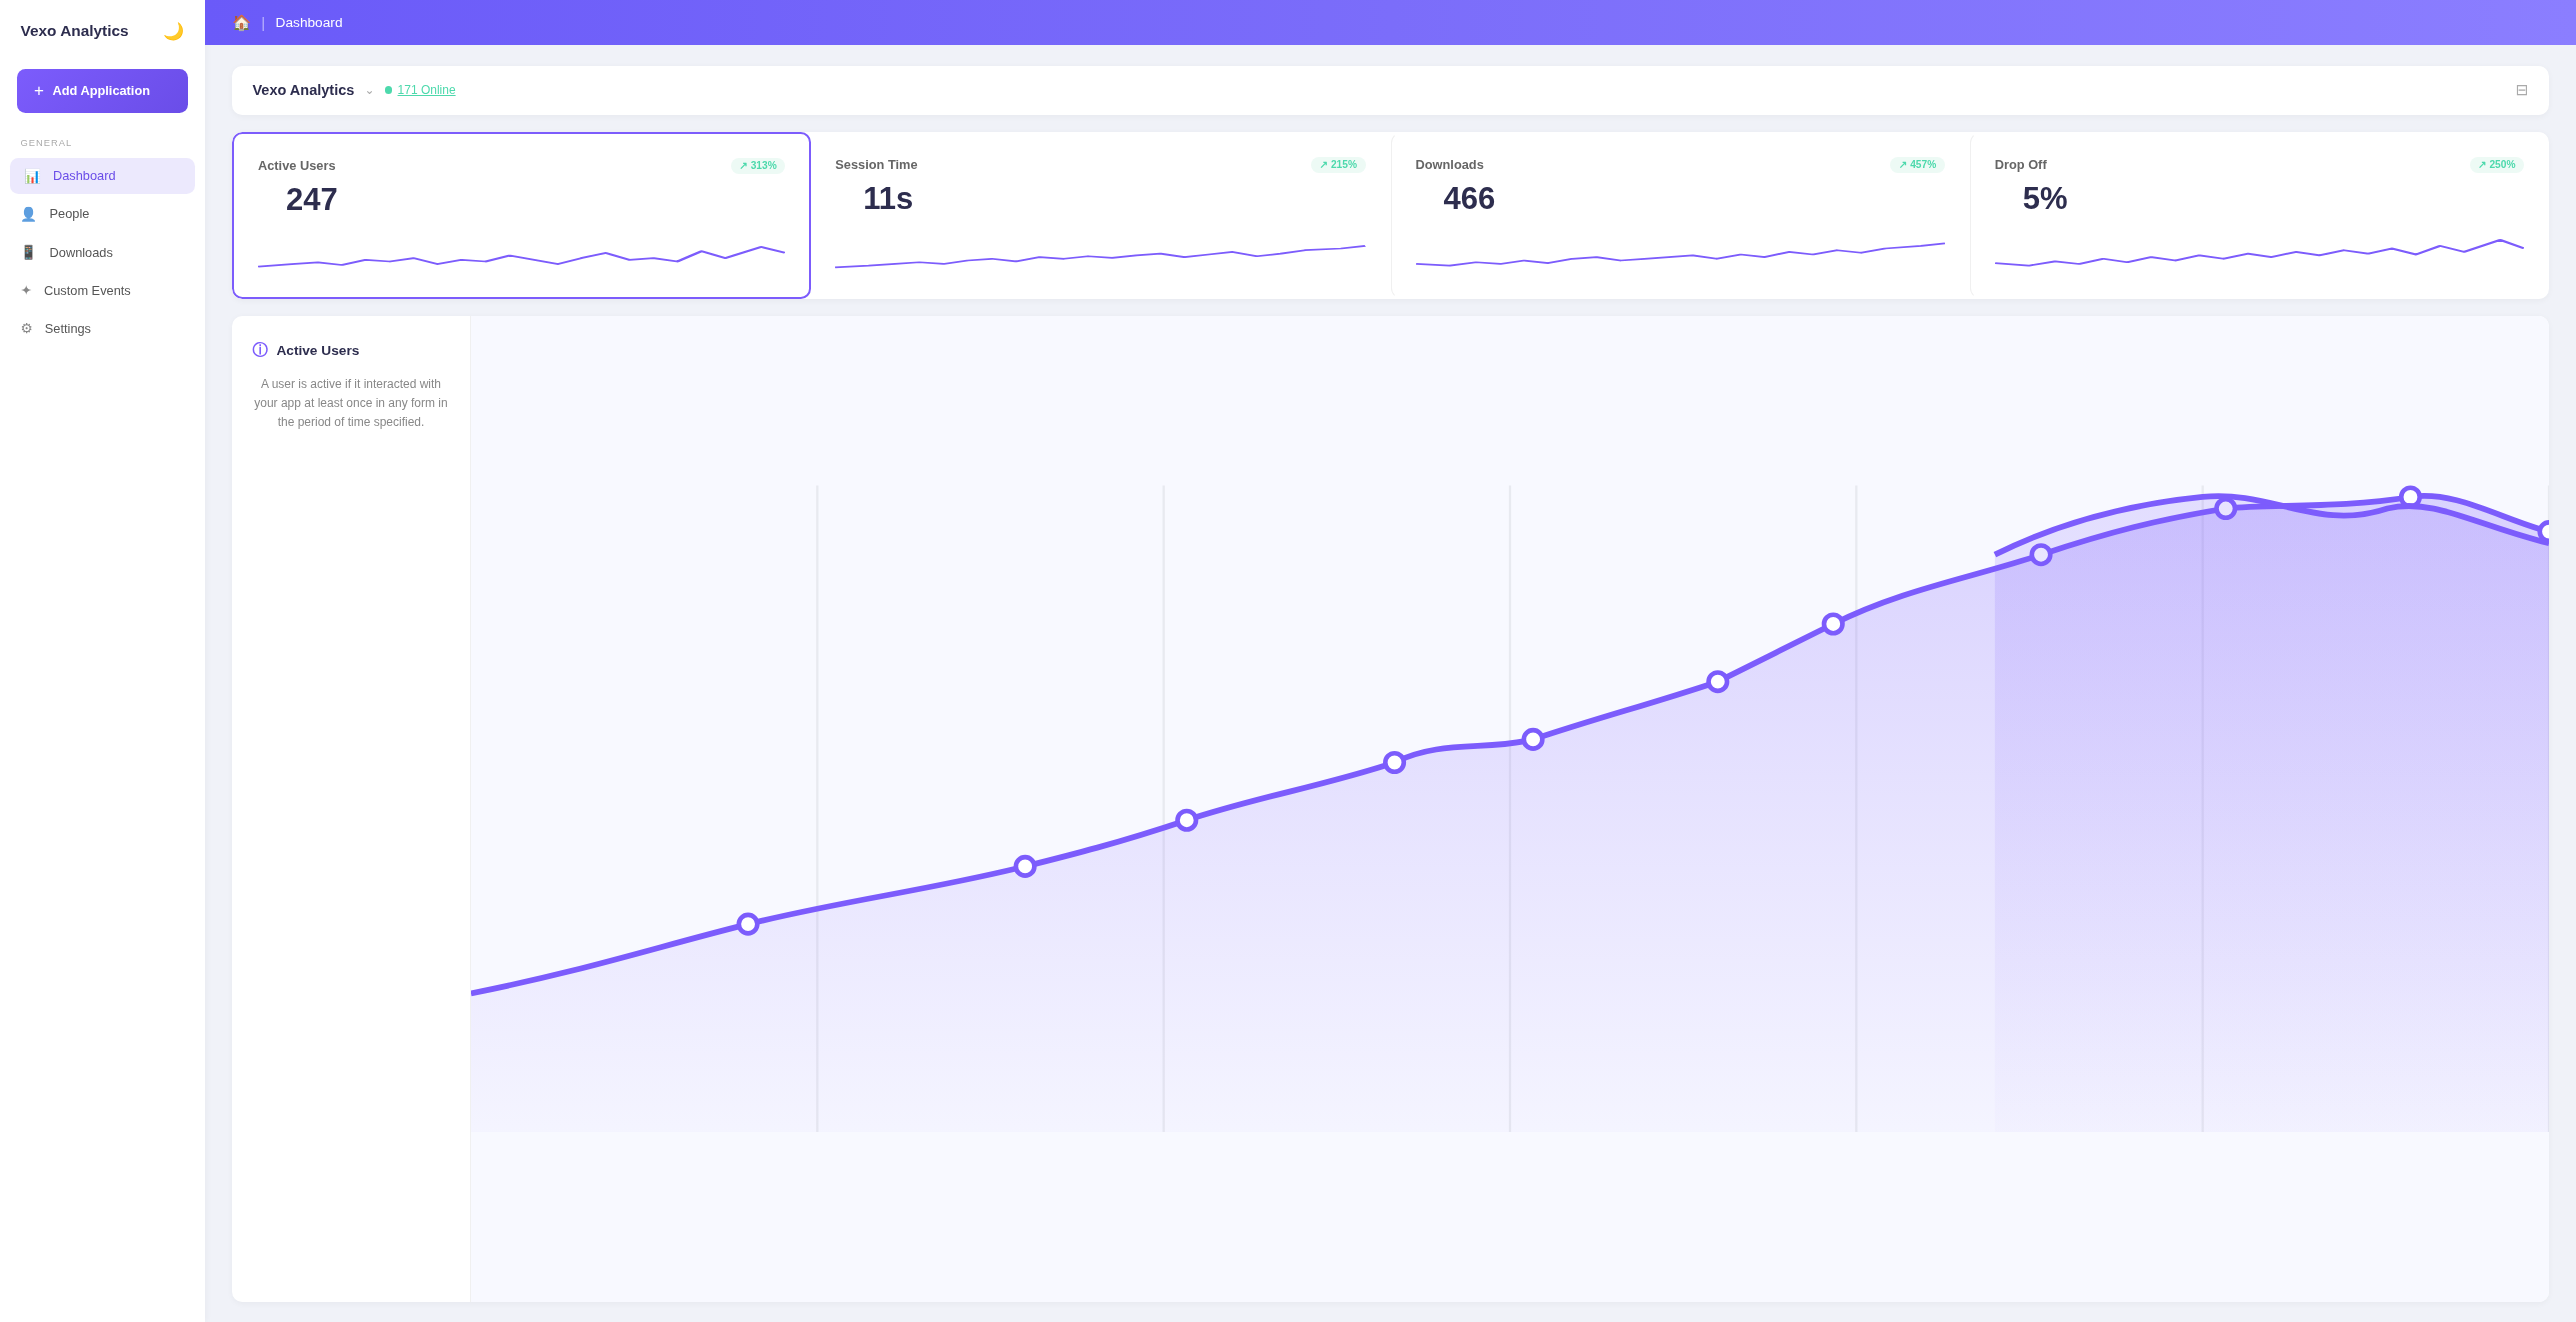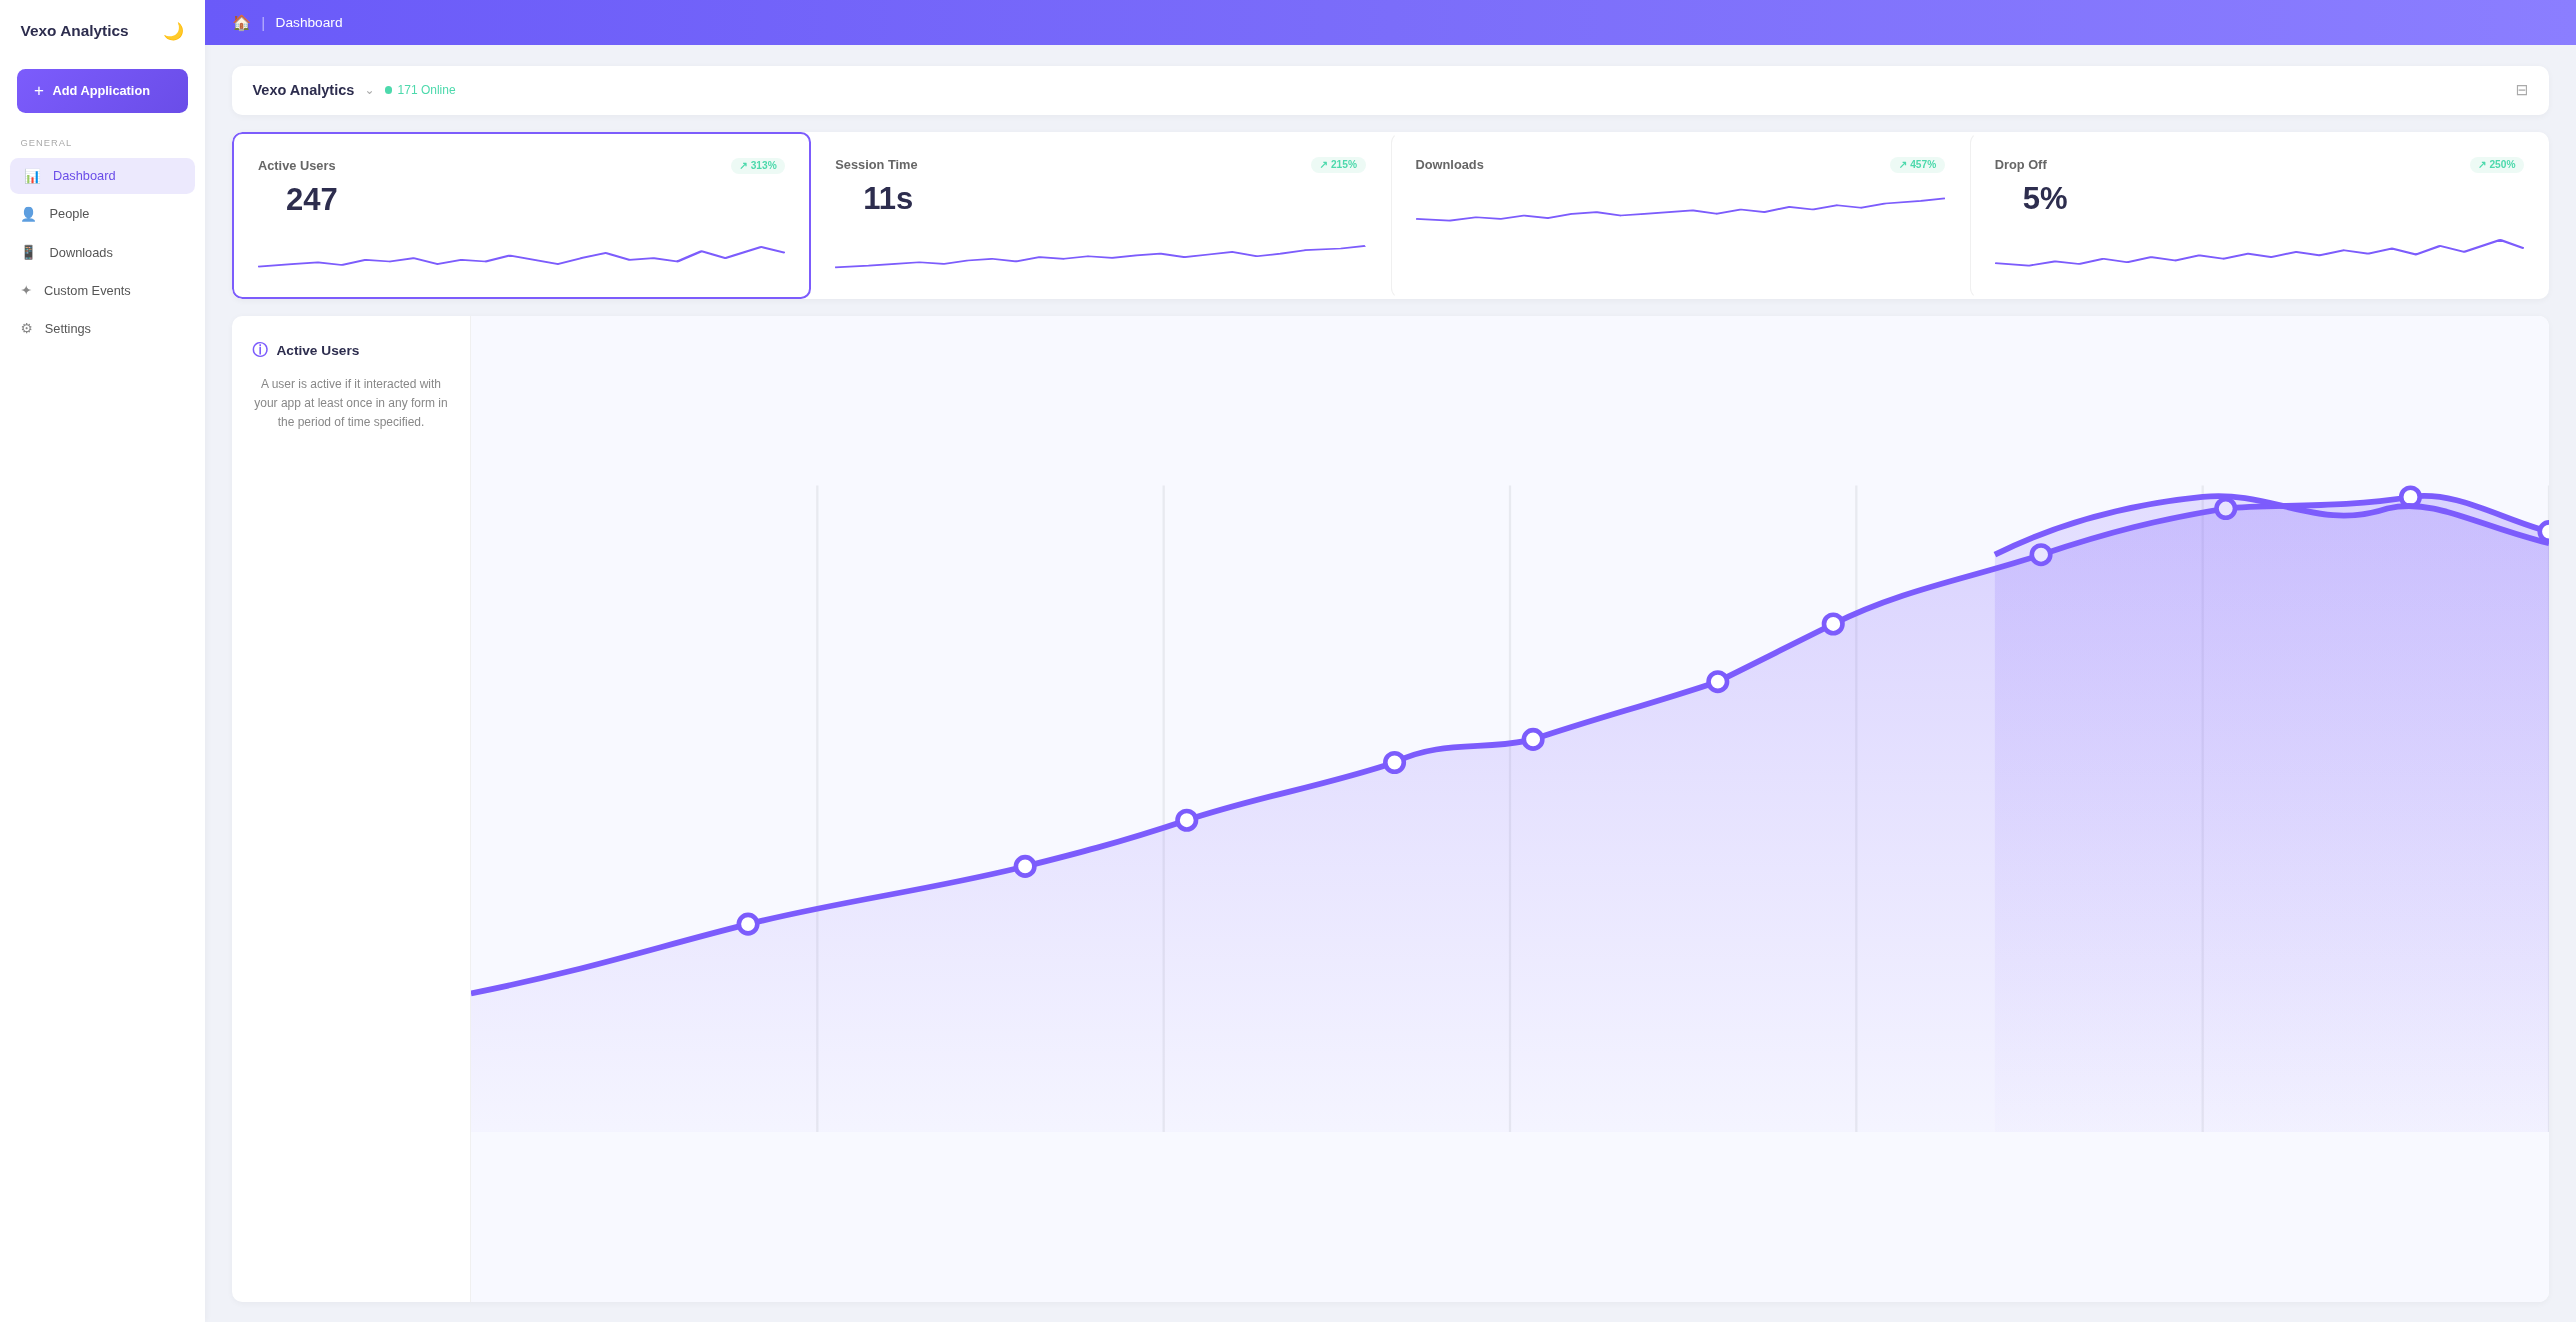--- a/index.html
+++ b/index.html
@@ -157,20 +157,21 @@
       font-size: 12px;
       cursor: pointer;
     }
     .online-badge {
       display: flex;
       align-items: center;
       gap: 5.1px;
       color: #4dd9ac;
       font-size: 12px;
       font-weight: 500;
+      text-decoration: underline;
     }
     .online-dot {
       width: 7.7px;
       height: 7.7px;
       border-radius: 50%;
       background: #4dd9ac;
       display: inline-block;
     }
     .filter-icon {
       color: #aaa;
@@ -386,20 +387,21 @@
             <polyline points="0,40 14,38 25,36 35,34 45,36 55,32 65,30 75,33 85,28 95,30 105,27 115,29 125,26 135,24 145,28 155,25 165,22 175,27 185,24 195,20 210,18 220,15" fill="none" stroke="#7c5cfc" stroke-width="2" stroke-linejoin="round"></polyline>
           </svg>
         </div>
       </div>
 
       <div class="stat-card">
         <div class="stat-header">
           <span class="stat-label">Downloads</span>
           <span class="stat-badge">↗ 457%</span>
         </div>
+        <div class="stat-value">466</div>
         <div class="stat-chart">
           <svg class="sparkline" viewBox="0 0 220 50" preserveAspectRatio="none">
             <polyline points="0,36 14,38 25,34 35,36 45,32 55,35 65,30 75,28 85,32 95,30 105,28 115,26 125,30 135,25 145,28 155,22 165,25 175,20 185,23 195,18 210,15 220,12" fill="none" stroke="#7c5cfc" stroke-width="2" stroke-linejoin="round"></polyline>
           </svg>
         </div>
       </div>
 
       <div class="stat-card">
         <div class="stat-header">
           <span class="stat-label">Drop Off</span>

